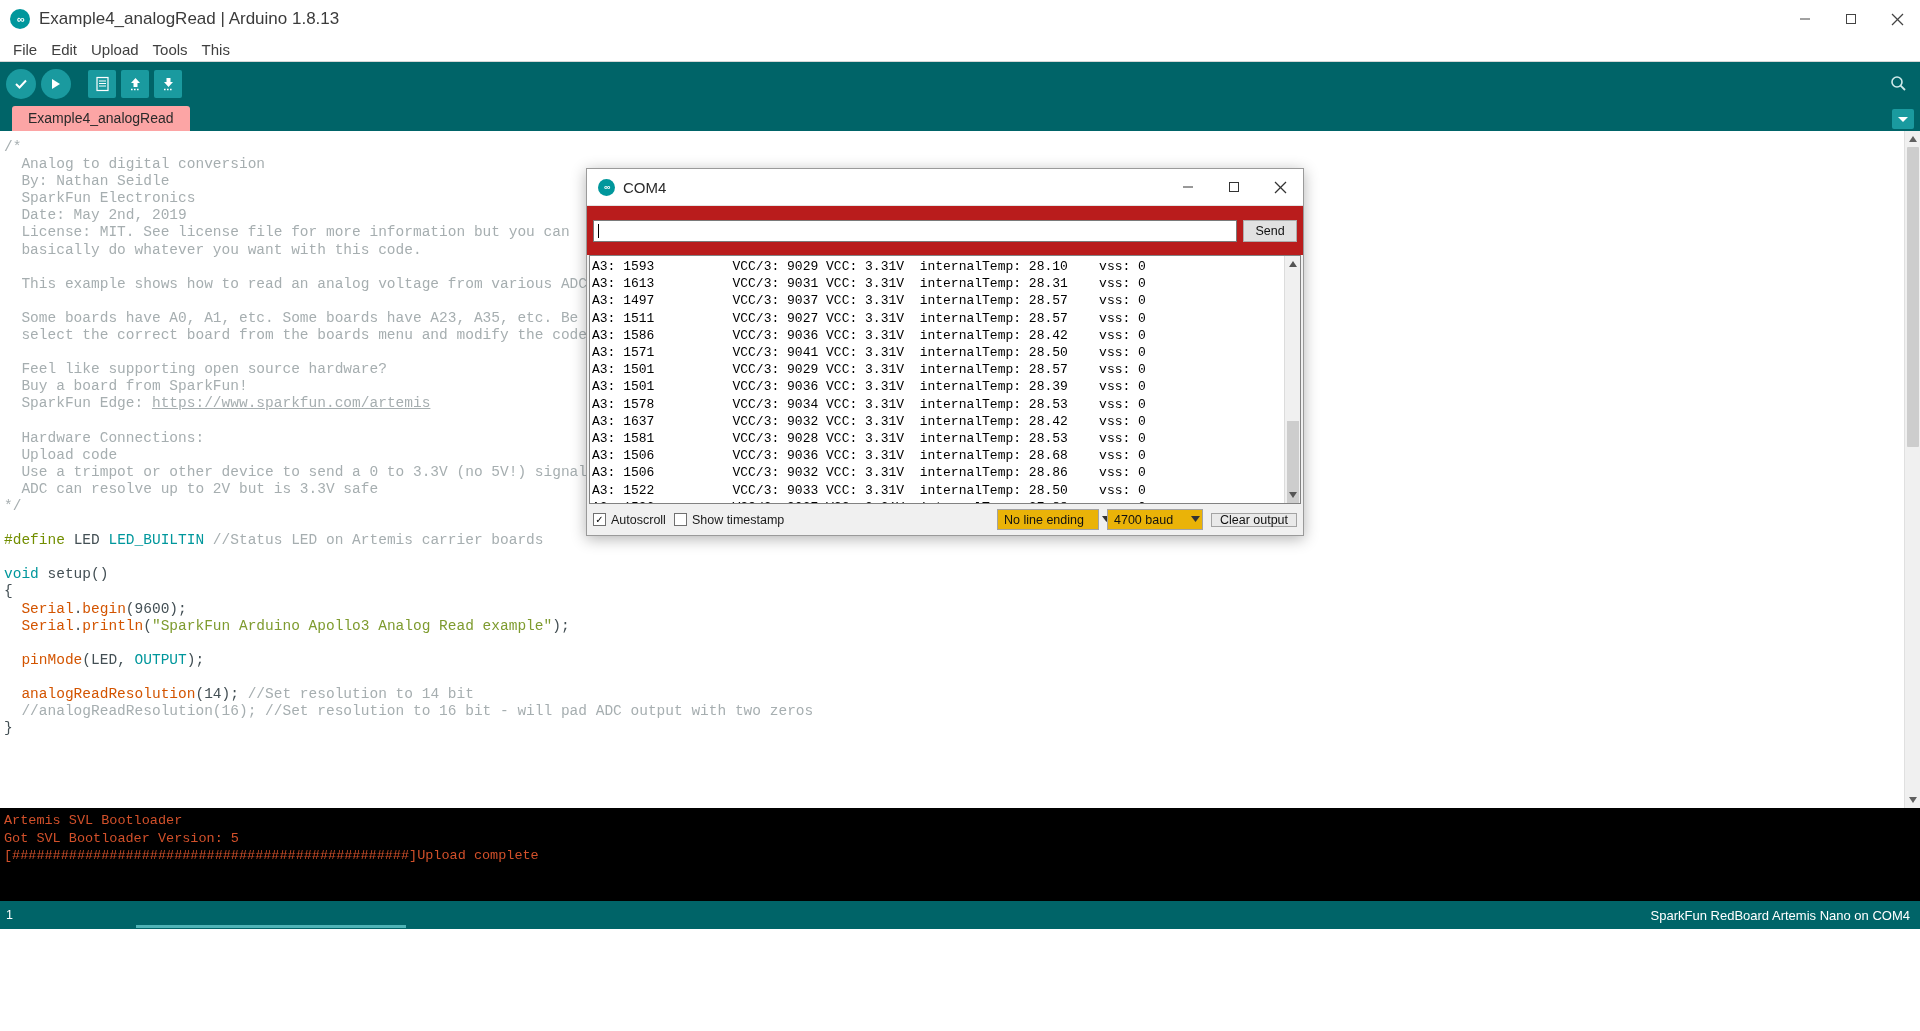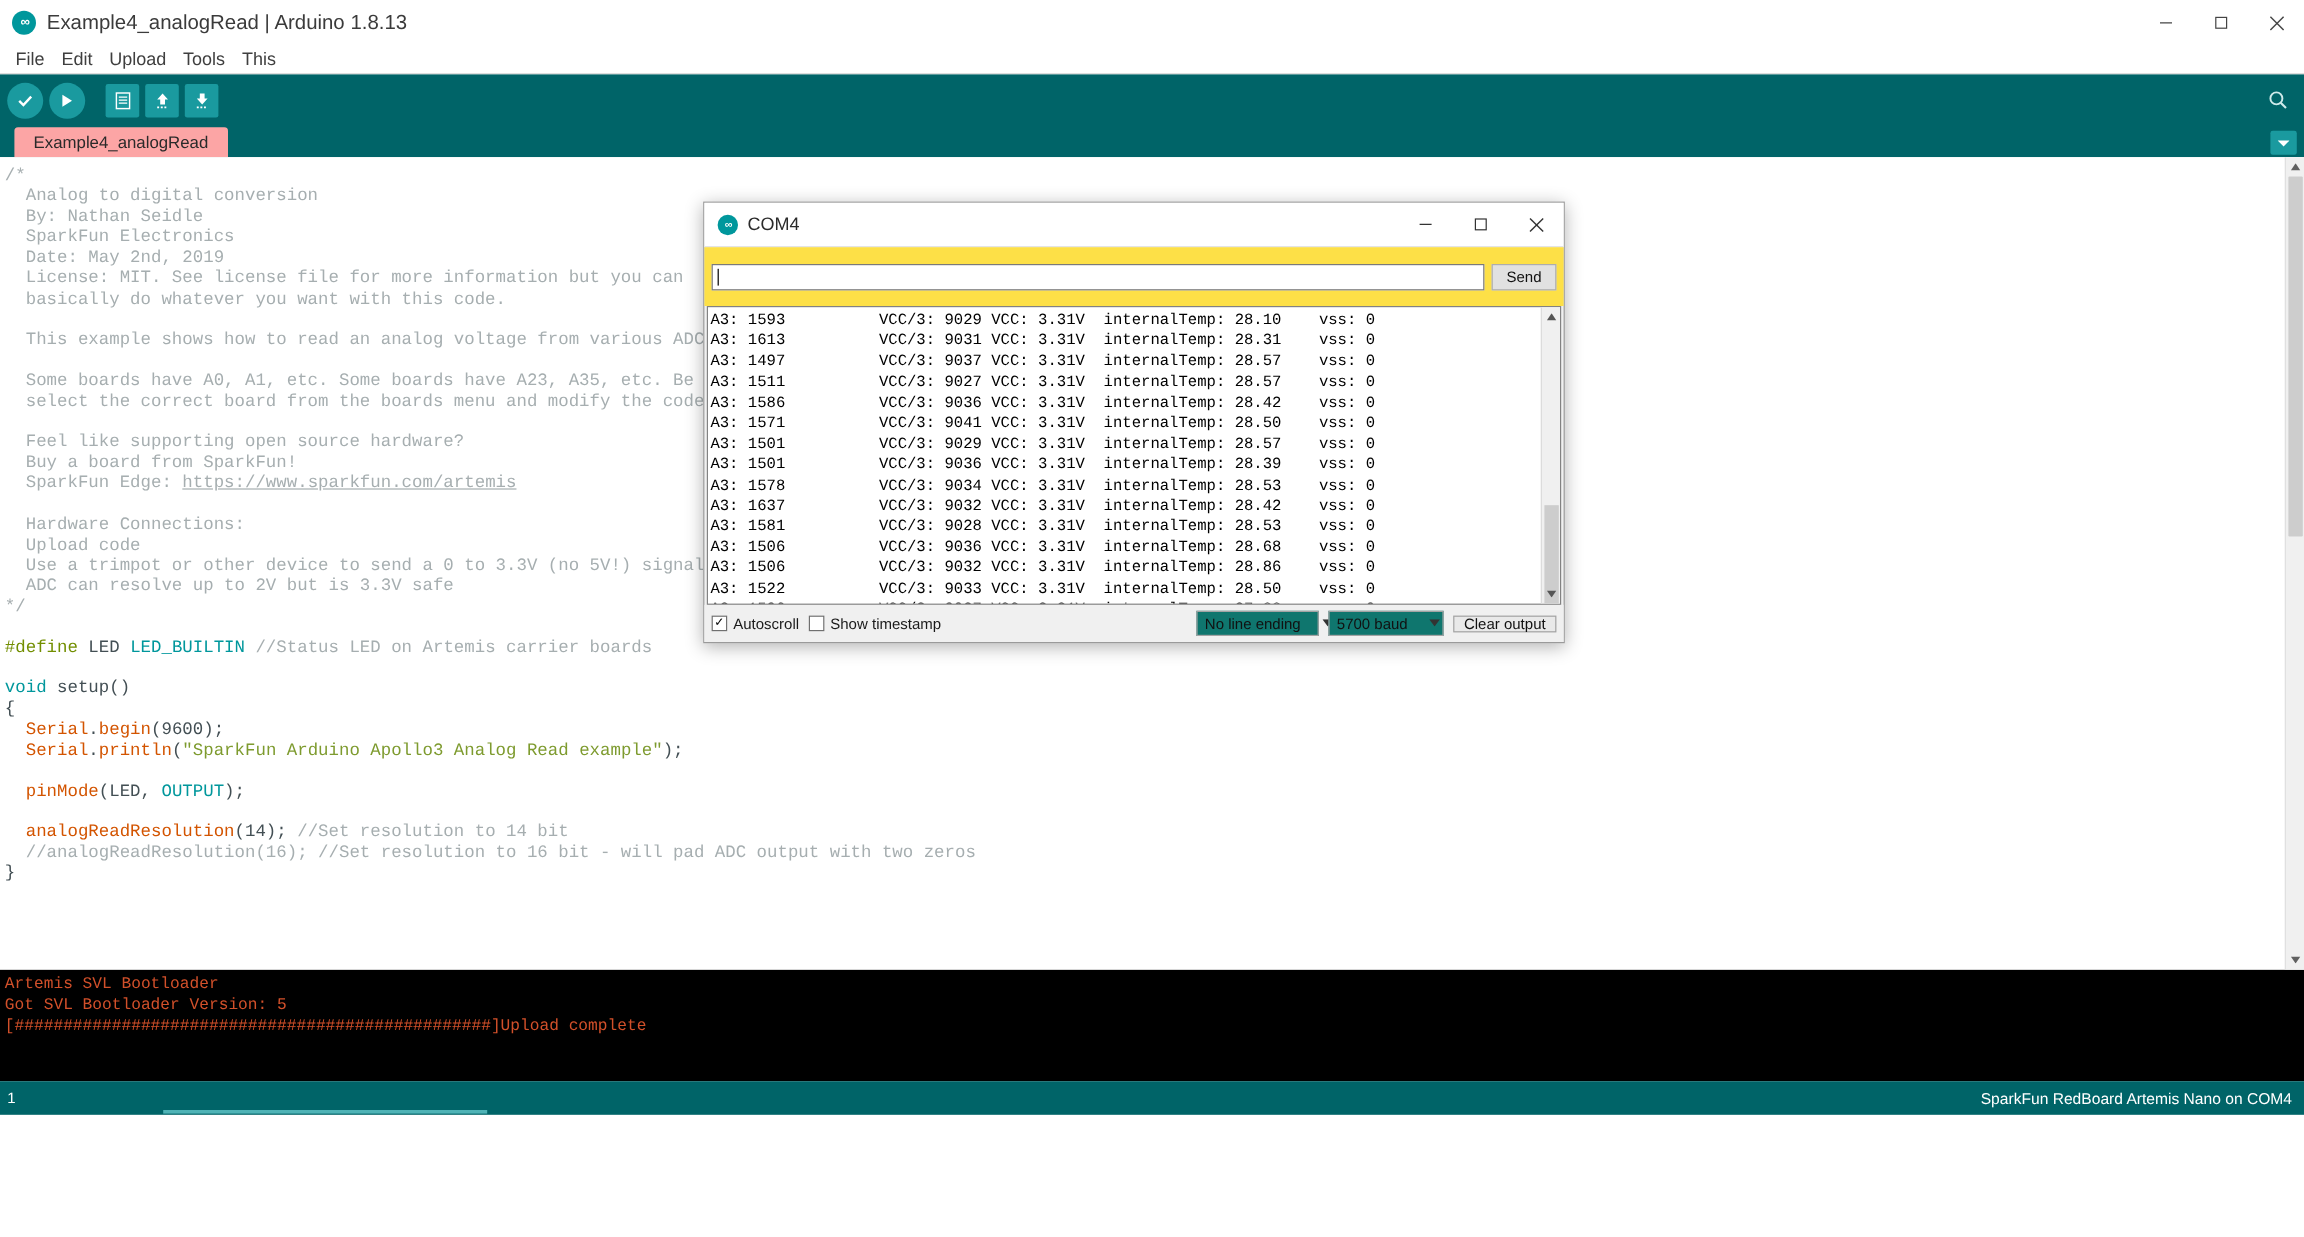--- a/index.html
+++ b/index.html
@@ -147,21 +147,21 @@
     display:flex; align-items:center; justify-content:center; letter-spacing:-1.5px; font-weight:bold;
   }
   .ser-title-text { font-size: 15px; color:#2b2b2b; }
   .ser-title-spacer { flex:1; }
   .ser-wbtn {
     width: 46px; height: 37px; display:flex; align-items:center; justify-content:center;
     color:#333;
   }
 
   .ser-inputrow {
-    height: 49px; background:#fde047; display:flex; align-items:center;
+    height: 49px; background:#b91c1c; display:flex; align-items:center;
     padding: 1px 6px; gap: 6px;
   }
   .ser-input {
     flex:1; height: 22px; background:#fff; border:1px solid #7a7a7a;
     display:flex; align-items:center; padding-left: 4px;
     font-family:"Liberation Sans", sans-serif; font-size: 12px; color:#000;
     position:relative;
   }
   .ser-caret {
     width:1px; height:14px; background:#000; display:inline-block;
@@ -199,21 +199,21 @@
     padding: 0 6px; gap: 8px;
   }
   .chk-wrap { display:flex; align-items:center; gap:5px; font-size:12.5px; color:#1a1a1a; }
   .chk {
     width: 13px; height: 13px; border:1px solid #707070; background:#fff;
     display:flex; align-items:center; justify-content:center;
     font-size: 10px; color:#000; line-height:1;
   }
   .ctrl-spacer { flex:1; }
   .ser-select {
-    height: 21px; background:#0f766e; border:1px solid #a3a3a3;
+    height: 21px; background:#eab308; border:1px solid #a3a3a3;
     display:flex; align-items:center; font-size: 12.5px; color:#111;
     padding-left: 6px; padding-right: 4px; gap: 10px;
   }
   .ser-select .sel-label { white-space:nowrap; }
   .ser-select .chev { font-size: 8px; color:#333; margin-left: auto; padding-left: 8px; }
   .sel-lineending { width: 102px; }
   .sel-baud { width: 96px; }
   .ser-clear {
     height: 14px; width: 86px; background:#e9e9e9; border:1px solid #a3a3a3;
     display:flex; align-items:center; justify-content:center; font-size: 12.5px; color:#111;
@@ -389,21 +389,21 @@
       <div class="ctrl-spacer"></div>
       <div class="ser-select sel-lineending">
         <span class="sel-label">No line ending</span>
         <span class="chev">
           <svg width="9" height="6" viewBox="0 0 9 6">
               <polygon points="0,0 9,0 4.5,6" fill="#333"></polygon>
             </svg>
         </span>
       </div>
       <div class="ser-select sel-baud">
-        <span class="sel-label">5700 baud</span>
+        <span class="sel-label">4700 baud</span>
         <span class="chev">
           <svg width="9" height="6" viewBox="0 0 9 6">
               <polygon points="0,0 9,0 4.5,6" fill="#333"></polygon>
             </svg>
         </span>
       </div>
       <div class="ser-clear">Clear output</div>
     </div>
 
   </div>

